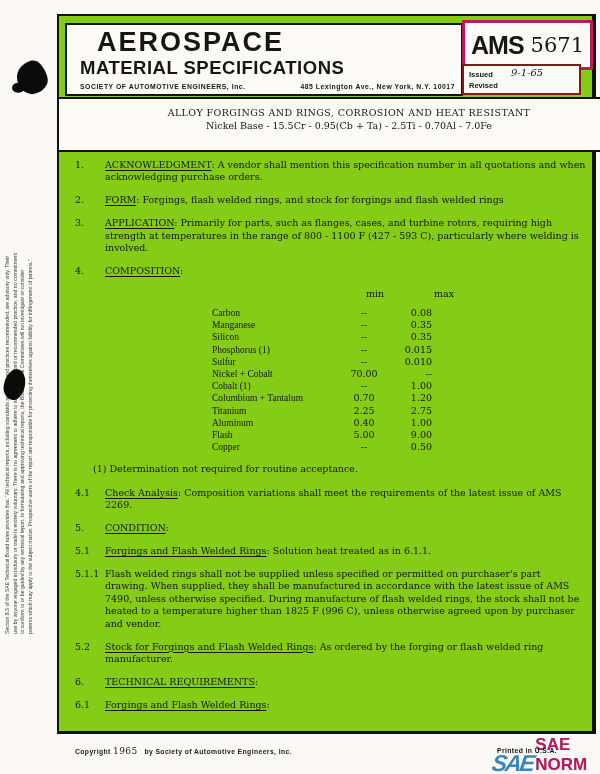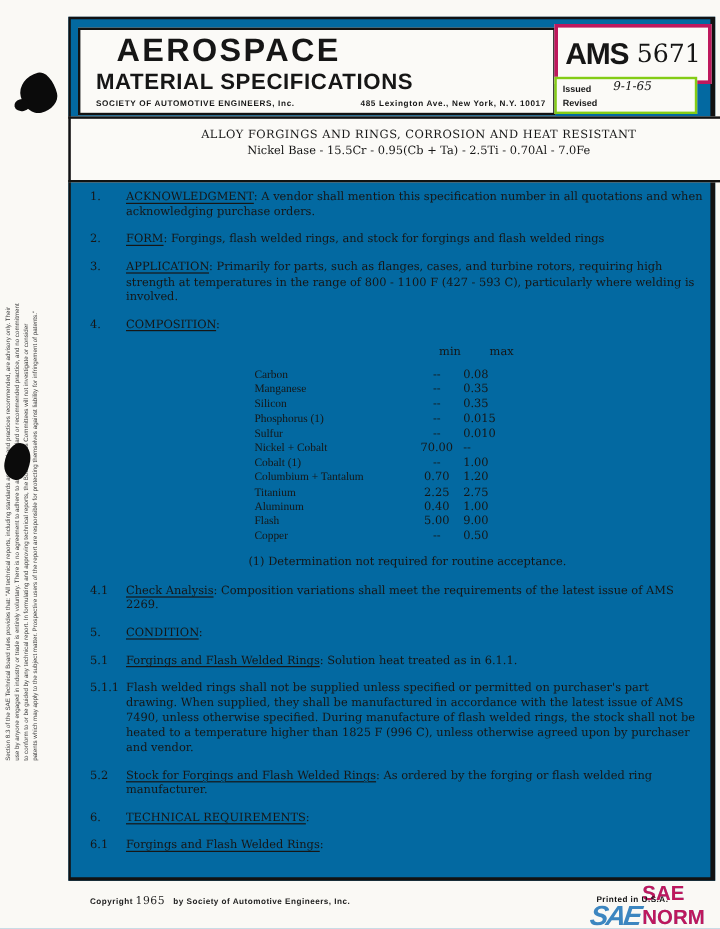--- a/index.html
+++ b/index.html
@@ -18,21 +18,21 @@
   }
   .ink-blob{position:absolute;background:#0b0b0b;}
   .blob-1{left:17px;top:61px;width:30px;height:33px;border-radius:62% 38% 55% 45%/48% 62% 38% 52%;transform:rotate(-14deg);}
   .blob-1::after{content:"";position:absolute;left:-7px;top:18px;width:12px;height:10px;background:#0b0b0b;border-radius:50% 50% 40% 60%;}
   .blob-2{left:4px;top:369px;width:21px;height:31px;border-radius:55% 45% 48% 52%/60% 45% 55% 40%;transform:rotate(8deg);}
 
   
   .frame{
     position:absolute;left:57px;top:14px;width:533px;height:715px;
     border:2px solid #121212;border-right:4px solid #121212;border-bottom:3px solid #121212;
-    background:#0369a1;
+    background:#84cc16;
   }
   .masthead-box{
     position:absolute;left:6px;top:7px;width:394px;height:69px;
     border:2px solid #121212;background:#fbfaf7;
   }
   .masthead-line1{
     font-family:"Liberation Sans",sans-serif;font-weight:900;font-size:27px;
     letter-spacing:2px;margin:2px 0 0 30px;
   }
   .masthead-line2{
@@ -45,21 +45,21 @@
   }
   .ams-box{
     position:absolute;left:403px;top:4px;width:119px;height:44px;
     border:3px solid #be185d;background:#fbfaf7;
     display:flex;align-items:center;padding-left:6px;
   }
   .ams-prefix{font-family:"Liberation Sans",sans-serif;font-weight:900;font-size:25px;letter-spacing:-1px;}
   .ams-number{font-family:"DejaVu Serif",serif;font-size:21px;margin-left:7px;}
   .issue-box{
     position:absolute;left:403px;top:48px;width:119px;height:31px;
-    border:2px solid #84cc16;background:#fbfaf7;
+    border:2px solid #7f1d1d;background:#fbfaf7;
     font-family:"Liberation Sans",sans-serif;font-weight:700;font-size:7.5px;
     padding:3px 0 0 5px;box-sizing:border-box;
   }
   .issue-row{display:flex;line-height:11px;}
   .issue-label{width:42px;}
   .issued-date{font-family:"DejaVu Serif",serif;font-style:italic;font-size:10px;font-weight:400;margin-top:-2px;}
   .title-block{
     position:absolute;left:-2px;top:81px;width:582px;height:55px;
     border:2px solid #121212;border-right:none;background:#fbfaf7;
     text-align:center;font-size:9.5px;line-height:13px;padding-top:7px;box-sizing:border-box;
@@ -73,23 +73,23 @@
     font-size:9.5px;line-height:12.4px;
   }
   .sec{display:flex;margin-bottom:10.5px;}
   .sec-num{flex:0 0 30px;}
   .sec-body{flex:1;}
   .u{text-decoration:underline;text-underline-offset:1.5px;}
   .ctable{margin:3px 0 10px 137px;width:222px;}
   .crow{display:flex;line-height:12.2px;}
   .cname{flex:0 0 130px;font-family:Liberation Serif, serif;}
   .cmin{flex:0 0 44px;text-align:center;white-space:nowrap;}
-  .cmax{flex:0 0 46px;text-align:left;white-space:nowrap;}
+  .cmax{flex:0 0 46px;text-align:right;white-space:nowrap;}
   .chead{margin-bottom:7px;gap:11px;}
-  .cfootnote{margin:0 0 11px 18px;text-align:center;}
+  .cfootnote{margin:0 0 11px 18px;}
 
   
   .footer-copyright{
     position:absolute;left:75px;top:746px;
     font-family:"Liberation Sans",sans-serif;font-weight:700;font-size:6.8px;letter-spacing:.4px;color:#222;
   }
   .copyright-year{font-family:"DejaVu Serif",serif;font-size:9px;font-weight:400;}
   .printed-usa{
     position:absolute;left:497px;top:747px;z-index:3;
     font-family:"Liberation Sans",sans-serif;font-weight:700;font-size:6.8px;letter-spacing:.4px;color:#111;

